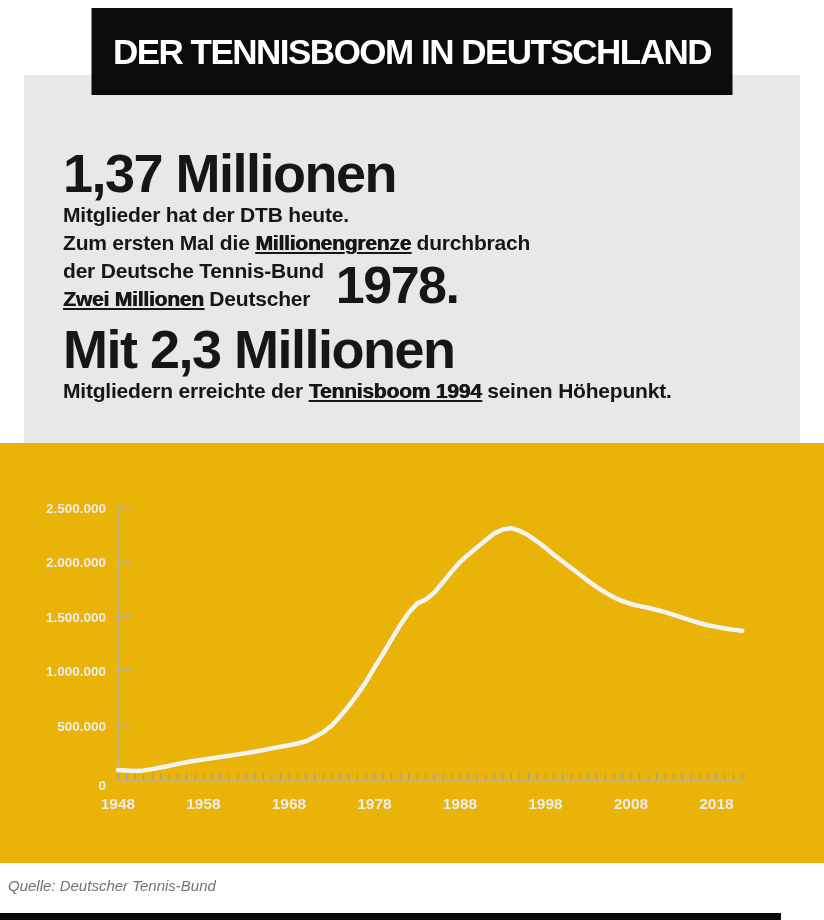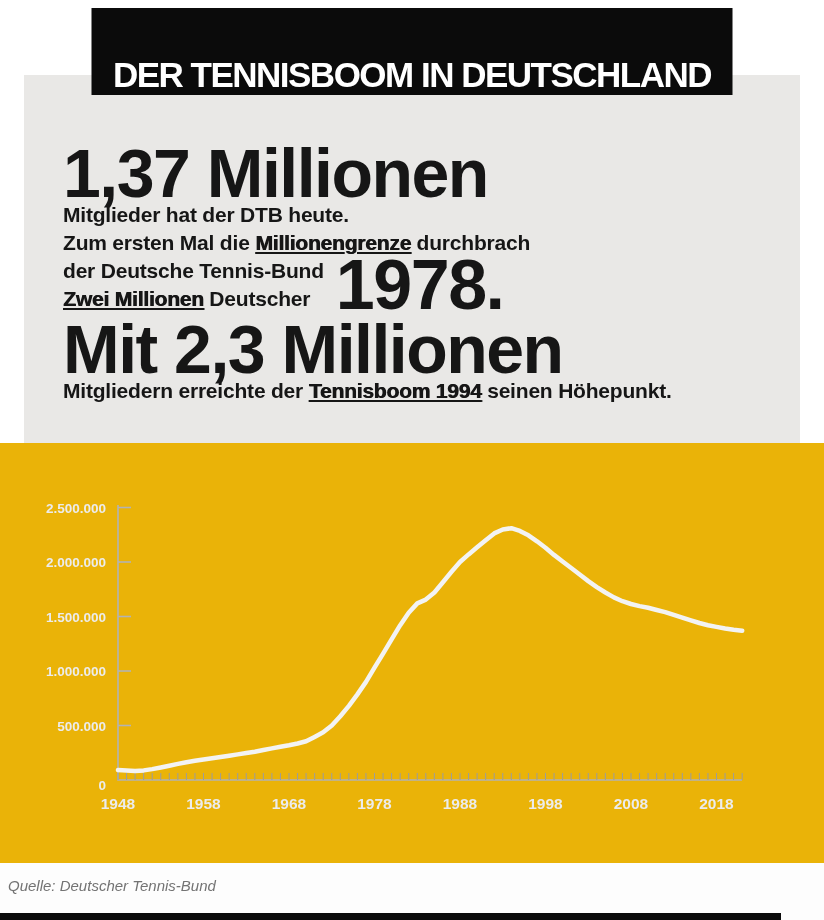--- a/index.html
+++ b/index.html
@@ -2,31 +2,31 @@
 <html><head>
 <meta charset="utf-8">
 <style>
   * { margin:0; padding:0; box-sizing:border-box; }
   html,body { background:#ffffff; }
   body { font-family:"Liberation Sans", sans-serif; }
   .page { position:relative; width:824px; height:920px; background:#ffffff; overflow:hidden; }
 
   
   .banner { position:absolute; left:50%; transform:translateX(-50%); top:8px; width:641px; height:87px;
-            background:#0b0b0b; display:flex; align-items:flex-end; justify-content:center; z-index:3; }
+            background:#0b0b0b; display:flex; align-items:center; justify-content:center; z-index:3; }
   .banner h1 { color:#ffffff; font-size:35px; font-weight:bold; letter-spacing:-1.5px; white-space:nowrap; }
 
   
   .panel { position:absolute; left:24px; top:75px; width:776px; height:368px; background:#e9e8e6; z-index:1; }
   .story { padding:70px 0 0 39px; color:#161616; }
-  .big { font-size:68px; line-height:56px; font-weight:bold; letter-spacing:-1.5px; }
+  .big { font-size:54px; line-height:56px; font-weight:bold; letter-spacing:-1.5px; }
   .body-line { font-size:21px; line-height:28px; font-weight:bold; letter-spacing:-0.2px; }
   .body-line strong, .xb { font-weight:bold; text-shadow:0.7px 0 0 currentColor;text-decoration:underline; }
   .year-row { display:flex; align-items:flex-start; }
-  .big-year { font-size:70px; line-height:50px; font-weight:bold; letter-spacing:-1.5px; margin-left:12px;
+  .big-year { font-size:52px; line-height:50px; font-weight:bold; letter-spacing:-1.5px; margin-left:12px;
               transform:translateY(3px); }
   .big2 { margin-top:8px; }
 
   
   .chart-section { position:absolute; left:0; top:443px; width:824px; height:420px; background:#eab308; z-index:2; }
   .chart-section svg text { font-family:"Liberation Sans", sans-serif; font-weight:bold; }
 
   
   .footer { position:absolute; left:0; top:863px; width:824px; height:57px; background:#fdfdfd; }
   .source { position:absolute; left:8px; top:14px; font-size:15px; font-style:italic; color:#737373; }

